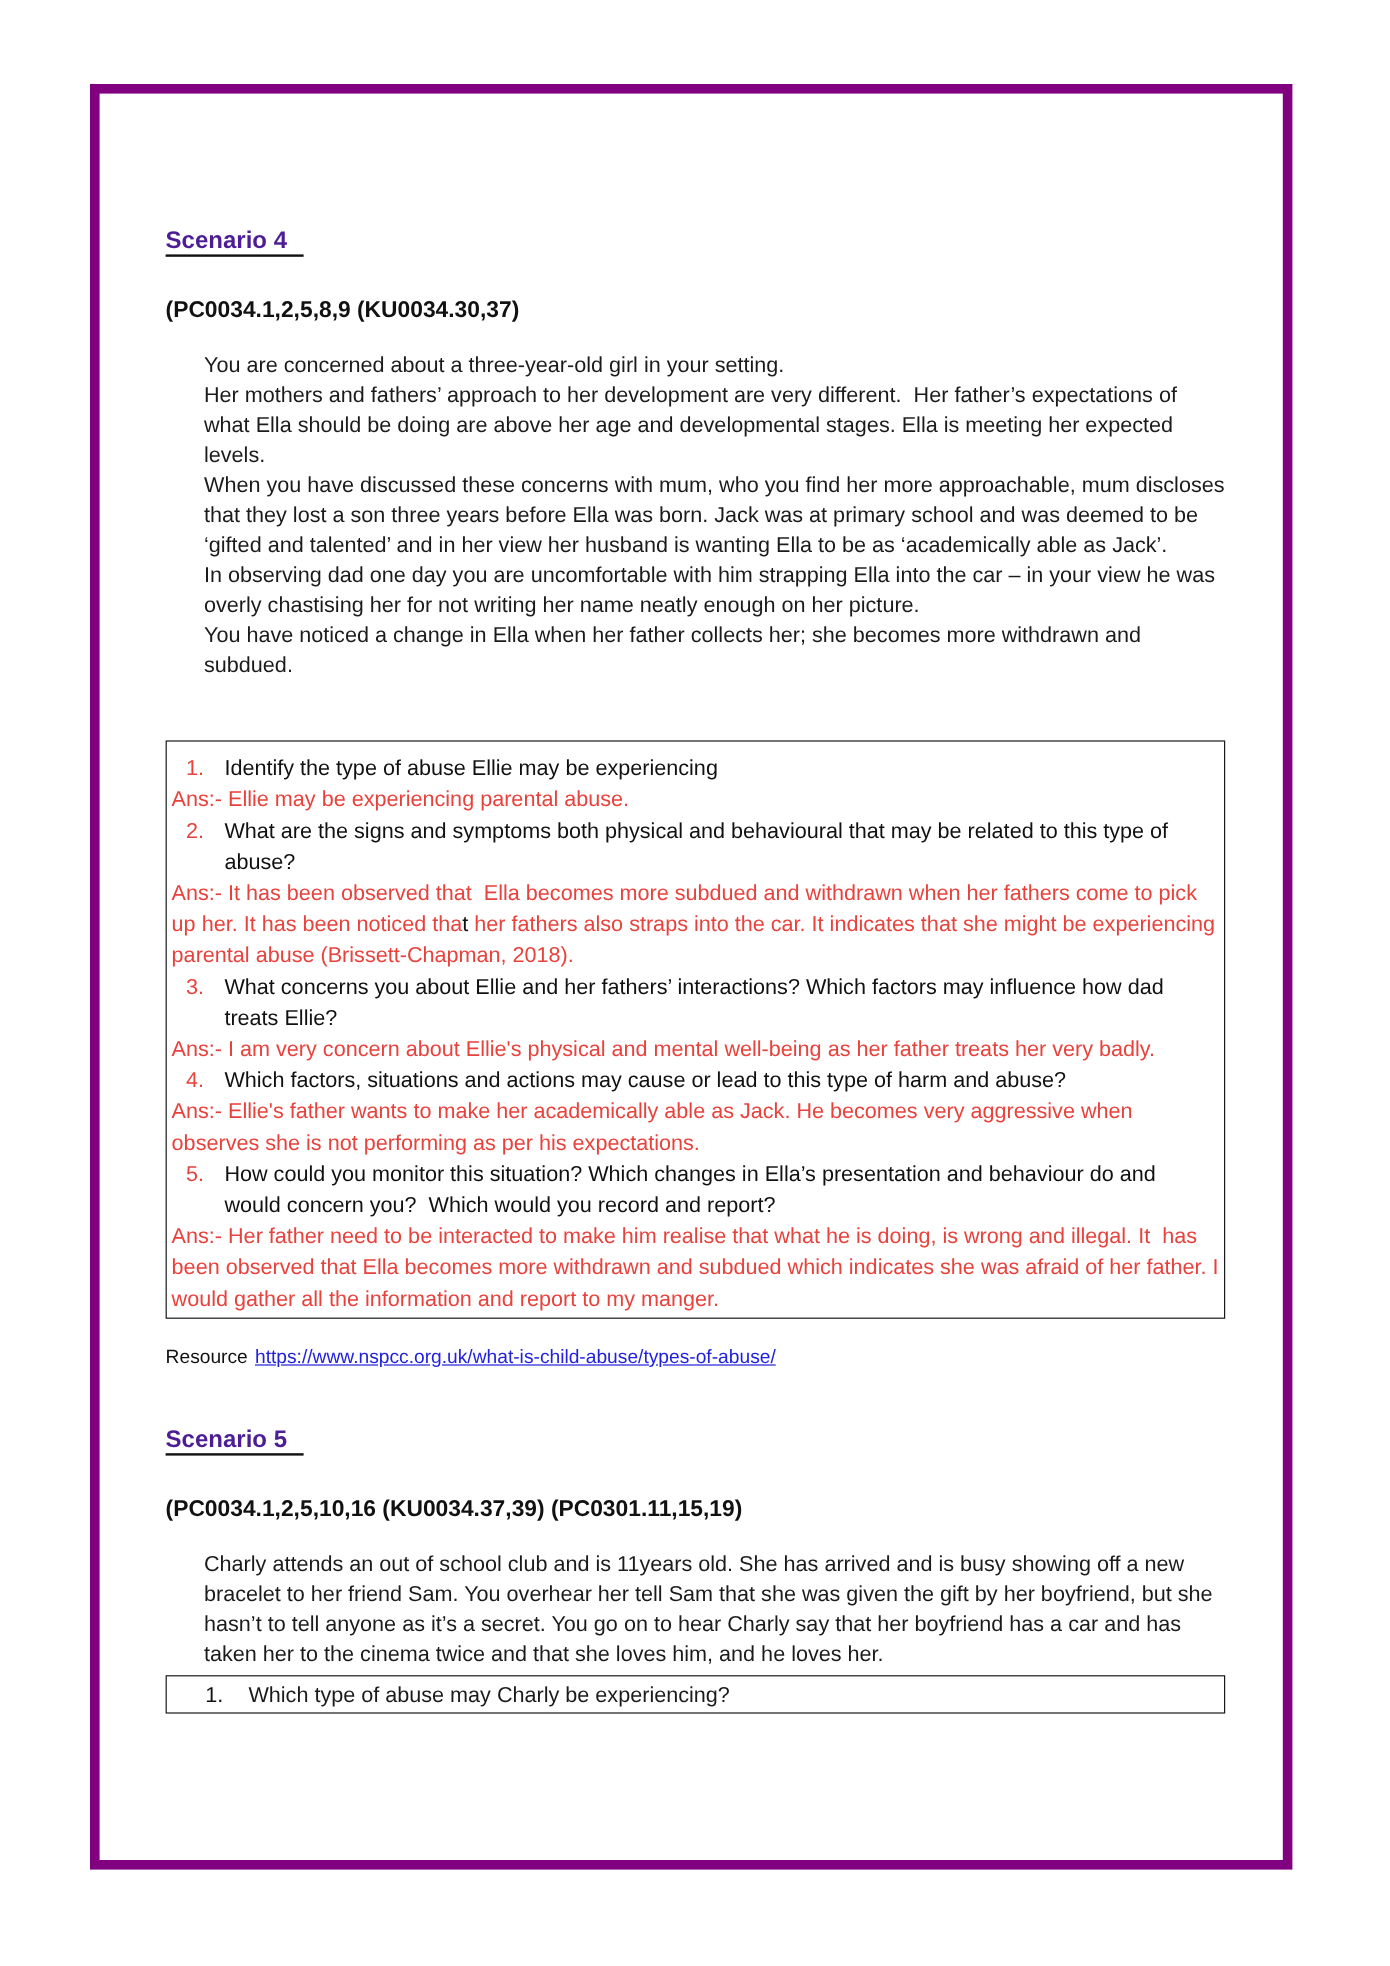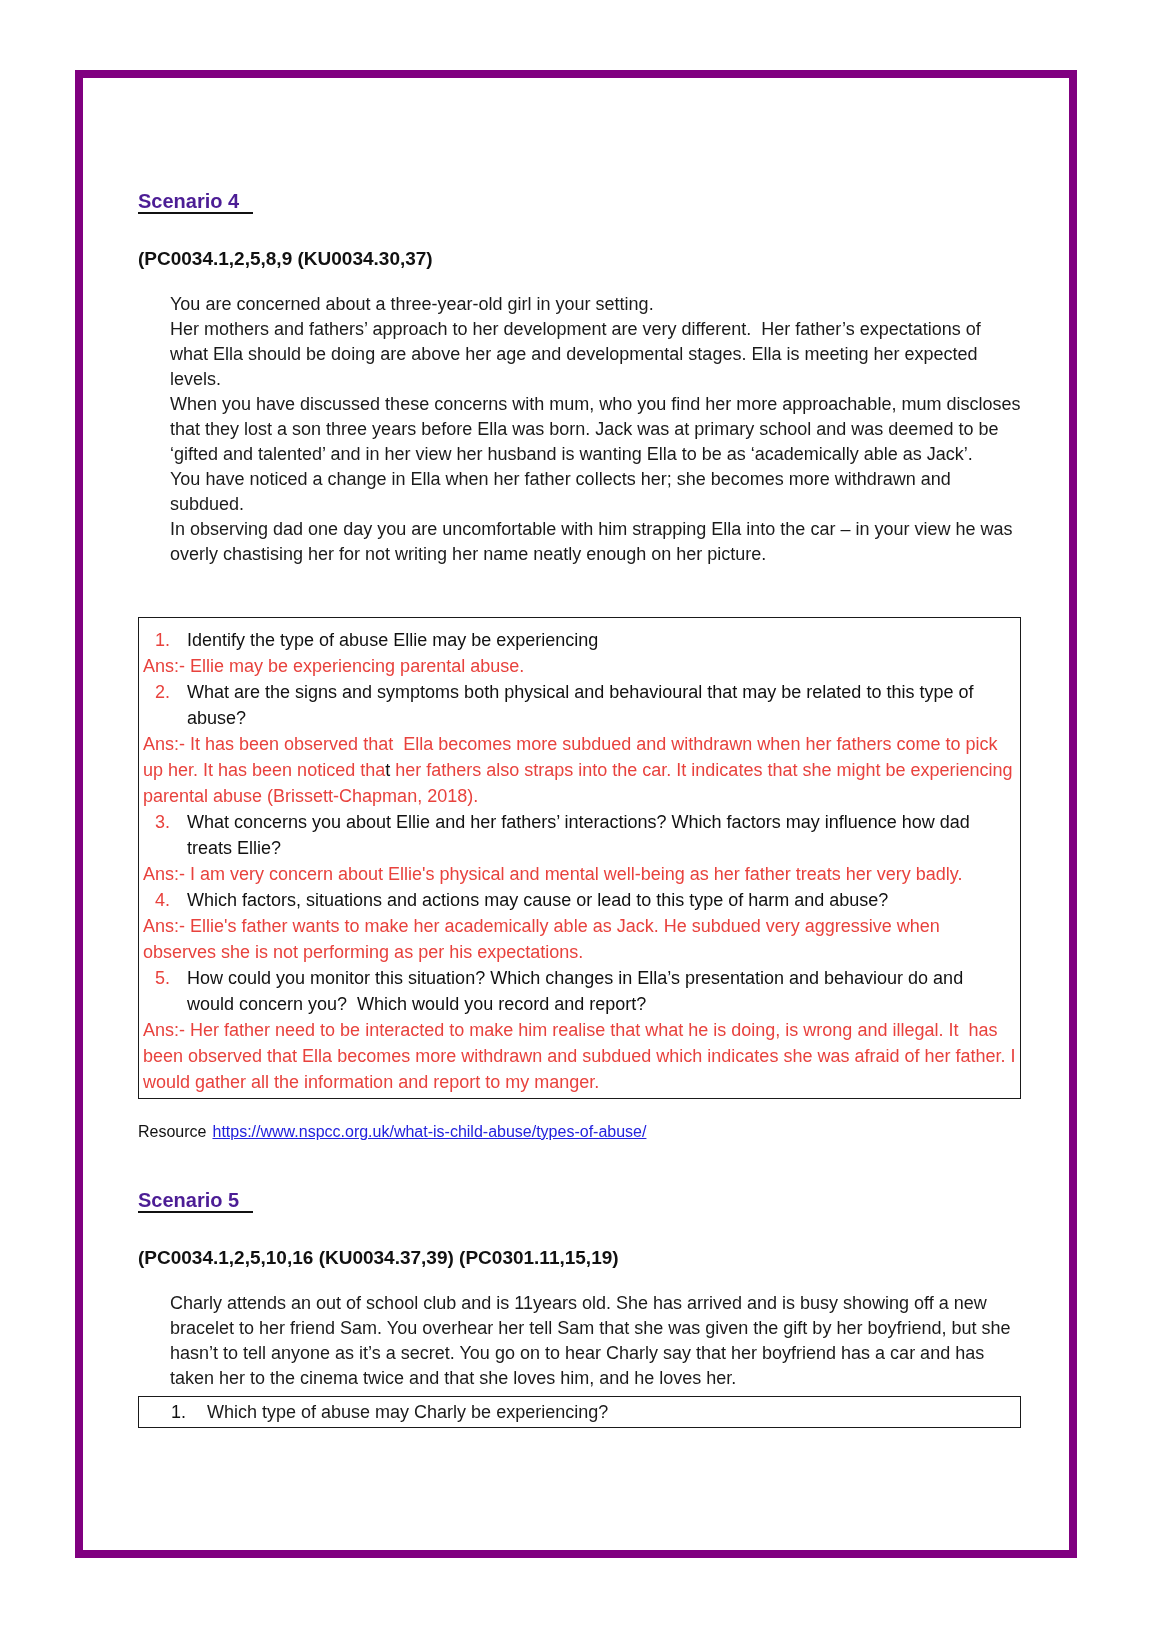--- a/index.html
+++ b/index.html
@@ -85,22 +85,22 @@
     <div class="h-title">
       <span class="underline">Scenario 4</span>
     </div>
 
     <div class="code-line">(PC0034.1,2,5,8,9 (KU0034.30,37)</div>
 
     <div class="para">
       <div class="line">You are concerned about a three-year-old girl in your setting.</div>
       <div class="line">Her mothers and fathers’ approach to her development are very different.  Her father’s expectations of what Ella should be doing are above her age and developmental stages. Ella is meeting her expected levels.</div>
       <div class="line">When you have discussed these concerns with mum, who you find her more approachable, mum discloses that they lost a son three years before Ella was born. Jack was at primary school and was deemed to be ‘gifted and talented’ and in her view her husband is wanting Ella to be as ‘academically able as Jack’.</div>
+      <div class="line">In observing dad one day you are uncomfortable with him strapping Ella into the car – in your view he was overly chastising her for not writing her name neatly enough on her picture.</div>
       <div class="line">You have noticed a change in Ella when her father collects her; she becomes more withdrawn and subdued.</div>
-      <div class="line">In observing dad one day you are uncomfortable with him strapping Ella into the car – in your view he was overly chastising her for not writing her name neatly enough on her picture.</div>
     </div>
 
     <div class="qa-box">
 
       <div class="q-row">
         <span class="q-num">1.</span>
         <span class="q-text">Identify the type of abuse Ellie may be experiencing</span>
       </div>
       <div class="ans">Ans:- Ellie may be experiencing parental abuse.</div>
 
@@ -113,21 +113,21 @@
       <div class="q-row">
         <span class="q-num">3.</span>
         <span class="q-text">What concerns you about Ellie and her fathers’ interactions? Which factors may influence how dad treats Ellie?</span>
       </div>
       <div class="ans">Ans:- I am very concern about Ellie's physical and mental well-being as her father treats her very badly.</div>
 
       <div class="q-row">
         <span class="q-num">4.</span>
         <span class="q-text">Which factors, situations and actions may cause or lead to this type of harm and abuse?</span>
       </div>
-      <div class="ans">Ans:- Ellie's father wants to make her academically able as Jack. He subdued very aggressive when observes she is not performing as per his expectations.</div>
+      <div class="ans">Ans:- Ellie's father wants to make her academically able as Jack. He becomes very aggressive when observes she is not performing as per his expectations.</div>
 
       <div class="q-row">
         <span class="q-num">5.</span>
         <span class="q-text">How could you monitor this situation? Which changes in Ella’s presentation and behaviour do and would concern you?  Which would you record and report?</span>
       </div>
       <div class="ans">Ans:- Her father need to be interacted to make him realise that what he is doing, is wrong and illegal. It  has been observed that Ella becomes more withdrawn and subdued which indicates she was afraid of her father. I would gather all the information and report to my manger.</div>
 
     </div>
 
     <div class="resource-line">

